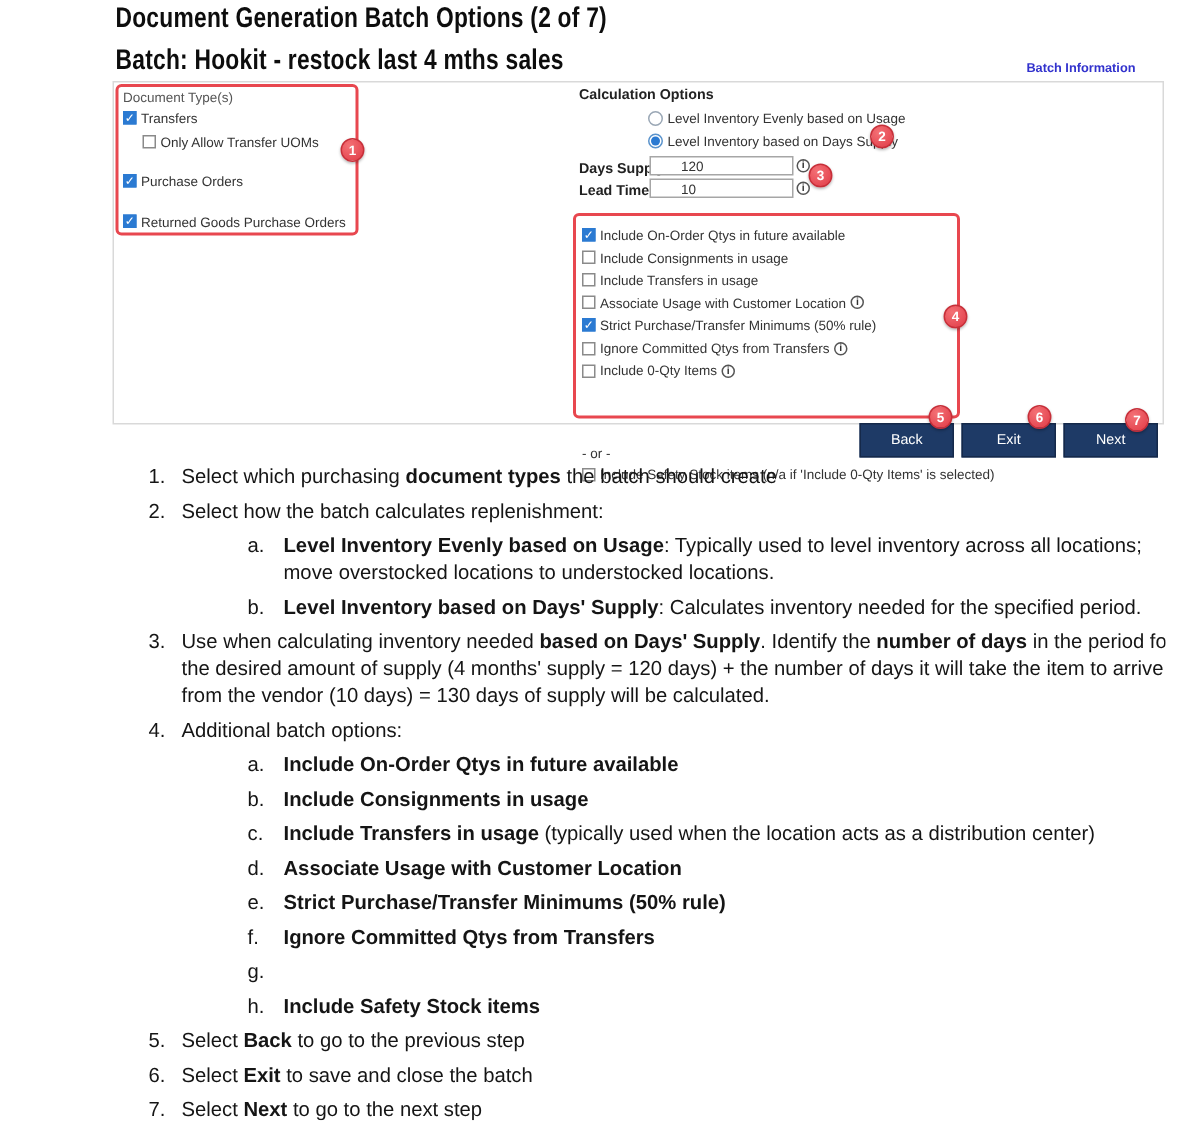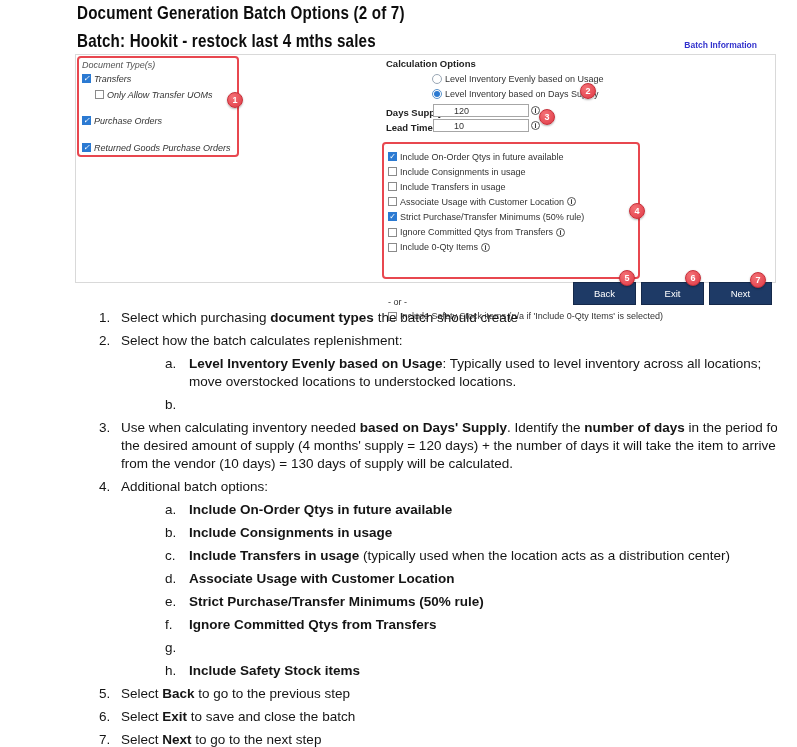--- a/index.html
+++ b/index.html
@@ -12,21 +12,21 @@
   .subtitle{position:absolute;left:77px;top:30px;font-size:19px;font-weight:bold;color:#0d0d0d;
          transform:scaleX(0.8);transform-origin:0 50%;white-space:nowrap;letter-spacing:0.2px;}
   .batch-info{position:absolute;right:20px;top:40px;font-size:8.5px;font-weight:bold;
          color:#3232cd;text-decoration:none;cursor:pointer;}
 
   
   .panel{position:absolute;left:75px;top:54px;width:701px;height:229px;
          border:1px solid #d9d9d9;background:#fff;box-sizing:border-box;}
 
   .red-box{position:absolute;border:2px solid #e8474f;border-radius:4px;box-sizing:border-box;}
-  .doc-box{left:1px;top:1px;width:162px;height:101px;padding:2px 0 0 3px;font-style:italic;}
+  .doc-box{left:1px;top:1px;width:162px;height:101px;padding:2px 0 0 3px;}
   .opt-box{left:306px;top:87px;width:258px;height:137px;padding:5px 0 0 4px;}
 
   .group-label{font-size:9px;color:#555;}
   .calc-label{position:absolute;left:310px;top:3px;font-size:9.5px;font-weight:bold;color:#222;}
 
   .cb-row{display:flex;align-items:center;gap:3px;margin-top:3px;height:11px;}
   .doc-box .cb-row.indent{margin-left:13px;margin-top:5px;}
   .doc-box .cb-row:nth-child(3){margin-top:15px;}
   .doc-box .cb-row:nth-child(4){margin-top:16px;}
   .opt-box .cb-row{height:15.1px;margin-top:0;}
@@ -188,20 +188,21 @@
       <div class="instr ind0">
         <span class="marker">2.</span>
         <div class="itext"><span>Select how the batch calculates replenishment:</span></div>
       </div>
       <div class="instr ind1">
         <span class="marker">a.</span>
         <div class="itext"><b>Level Inventory Evenly based on Usage</b><span>: Typically used to level inventory across all locations; move overstocked locations to understocked locations.</span></div>
       </div>
       <div class="instr ind1">
         <span class="marker">b.</span>
+        <div class="itext"><b>Level Inventory based on Days' Supply</b><span>: Calculates inventory needed for the specified period.</span></div>
       </div>
       <div class="instr ind0">
         <span class="marker">3.</span>
         <div class="itext"><span>Use when calculating inventory needed </span><b>based on Days' Supply</b><span>. Identify the </span><b>number of days</b><span> in the period for the desired amount of supply (4 months' supply = 120 days) + the number of days it will take the item to arrive from the vendor (10 days) = 130 days of supply will be calculated.</span></div>
       </div>
       <div class="instr ind0">
         <span class="marker">4.</span>
         <div class="itext"><span>Additional batch options:</span></div>
       </div>
       <div class="instr ind1">

